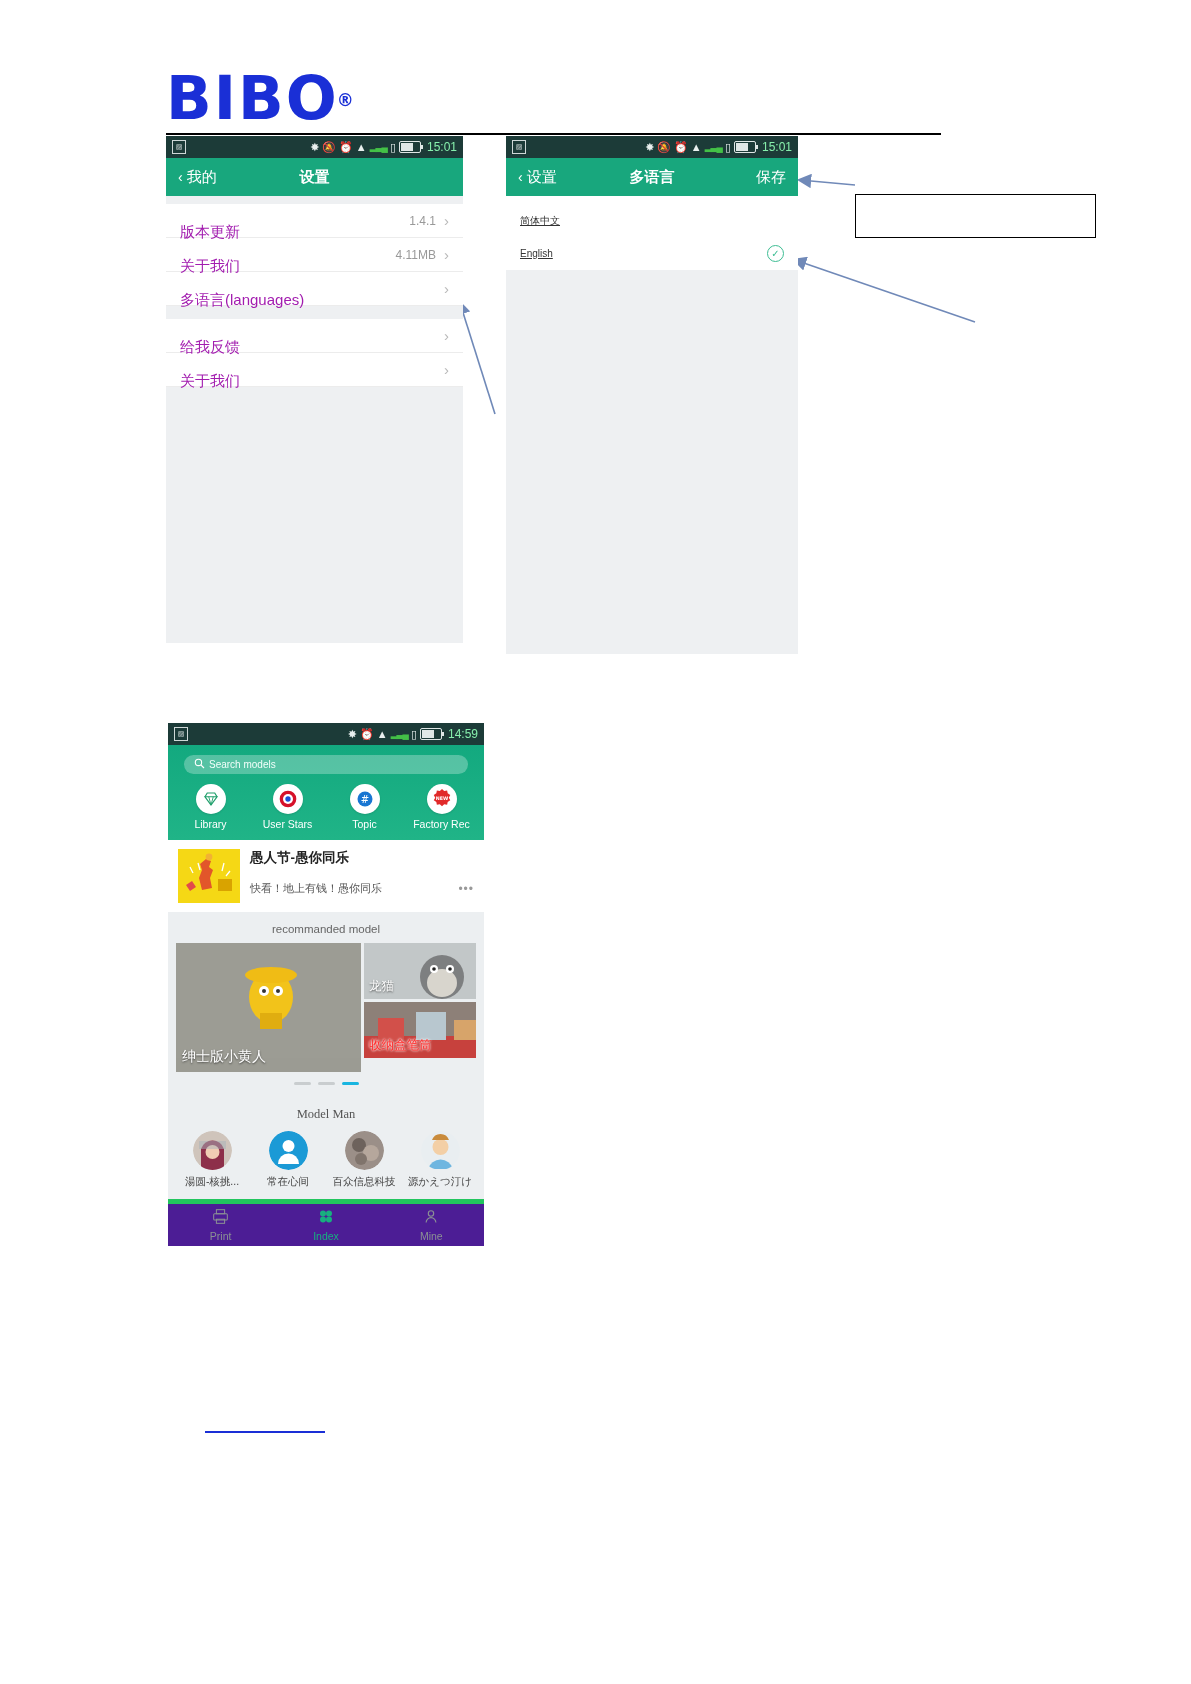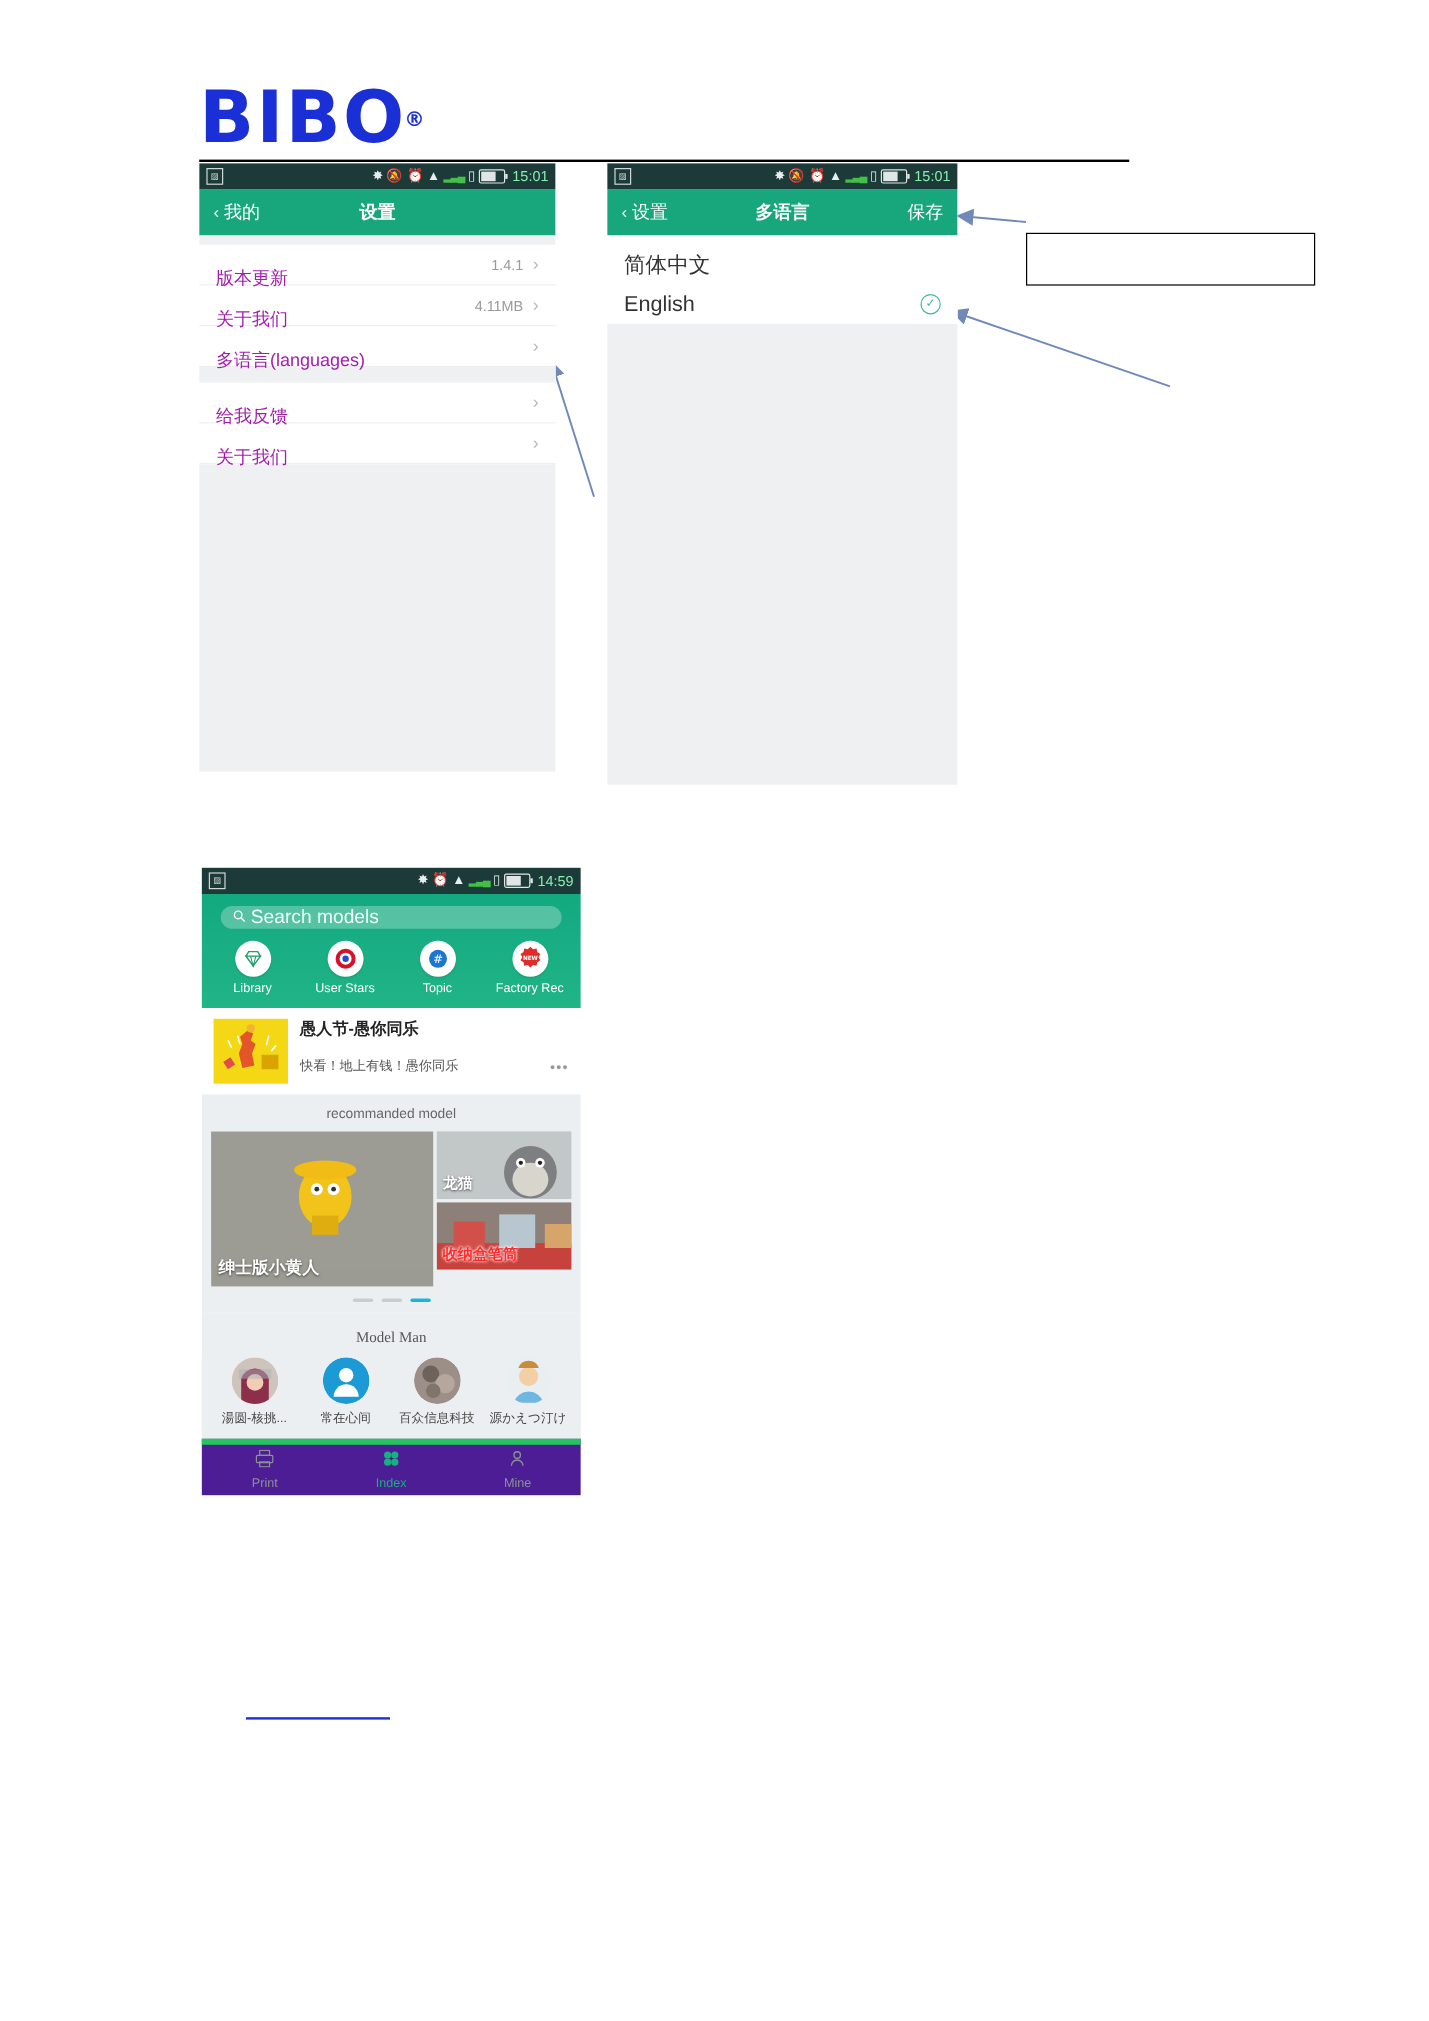--- a/index.html
+++ b/index.html
@@ -70,42 +70,42 @@
   .row-label{font-size:15px;color:#a21caf;margin-top:24px;}
   .row-right{margin-left:auto;display:flex;align-items:center;gap:8px;}
   .row-val{font-size:12px;color:#999;}
   .row-chev{color:#b9b9b9;font-size:15px;}
   .gap{height:13px;background:#eef0f2;}
   .filler{background:#eef0f2;}
 
   .lang-row{
     height:33px;display:flex;align-items:center;padding:0 14px;background:#fff;
   }
-  .lang-label{font-size:18px;color:#333;}
+  .lang-label{font-size:10px;color:#333;text-decoration:underline;}
   .check{
     margin-left:auto;width:15px;height:15px;border-radius:50%;
     border:1.5px solid #3dbd93;color:#3dbd93;font-size:10px;
     display:flex;align-items:center;justify-content:center;
   }
 
   
   .callout{
     position:absolute;border:1.5px solid #000;background:#fff;
   }
   .arrow-svg{position:absolute;left:0;top:0;width:1191px;height:1684px;pointer-events:none;}
 
   
   .home-head{
     background:linear-gradient(180deg,#13a97f 0%,#20b487 100%);
     padding:8px 0 6px 0;
   }
   .searchbar{
     margin:2px 16px 10px 16px;height:19px;border-radius:10px;
     background:rgba(255,255,255,.28);display:flex;align-items:center;
-    padding:0 10px;color:#f2fffb;font-size:16px;gap:4px;
+    padding:0 10px;color:#f2fffb;font-size:10px;gap:4px;
   }
   .icons-row{display:flex;justify-content:space-around;padding:0 4px 4px 4px;}
   .icon-cell{display:flex;flex-direction:column;align-items:center;width:25%;}
   .circ{
     width:30px;height:30px;border-radius:50%;background:#fff;
     display:flex;align-items:center;justify-content:center;margin-bottom:4px;
     box-shadow:0 1px 2px rgba(0,0,0,.12);
   }
   .icon-lbl{font-size:10.5px;color:#fff;white-space:nowrap;}
 
@@ -122,21 +122,21 @@
   .sec-title{text-align:center;font-size:11.5px;color:#666;padding:4px 0 8px 0;}
   .rec-grid{display:flex;gap:3px;padding:0 8px;}
   .rec-big{
     flex:0 0 185px;height:129px;background:#9b9b93;position:relative;overflow:hidden;
   }
   .rec-col{flex:1;display:flex;flex-direction:column;gap:3px;}
   .rec-sm{height:56px;position:relative;overflow:hidden;}
   .rec-sm.a{background:#b7bcbd;}
   .rec-sm.b{background:#9c8d8a;}
   .rec-cap{
-    position:absolute;left:6px;bottom:6px;color:#fff;font-size:14px;font-weight:bold;
+    position:absolute;left:6px;bottom:6px;color:#fff;font-size:14px;font-weight:normal;
     text-shadow:0 1px 2px rgba(0,0,0,.6);
   }
   .rec-cap.sm{font-size:12.5px;left:5px;bottom:4px;}
   .rec-cap.red{color:#ff2b2b;text-shadow:0 0 2px #fff,0 0 3px #fff;}
   .pager{display:flex;justify-content:center;gap:7px;padding:10px 0 9px 0;}
   .pg{width:17px;height:3px;background:#c9cdcf;border-radius:2px;}
   .pg.on{background:#19b5e0;}
 
   .mm{background:#eceff1;padding-top:6px;}
   .mm-title{text-align:center;font-size:12.5px;color:#555;padding:7px 0 9px 0;font-family:Liberation Serif, serif;}

